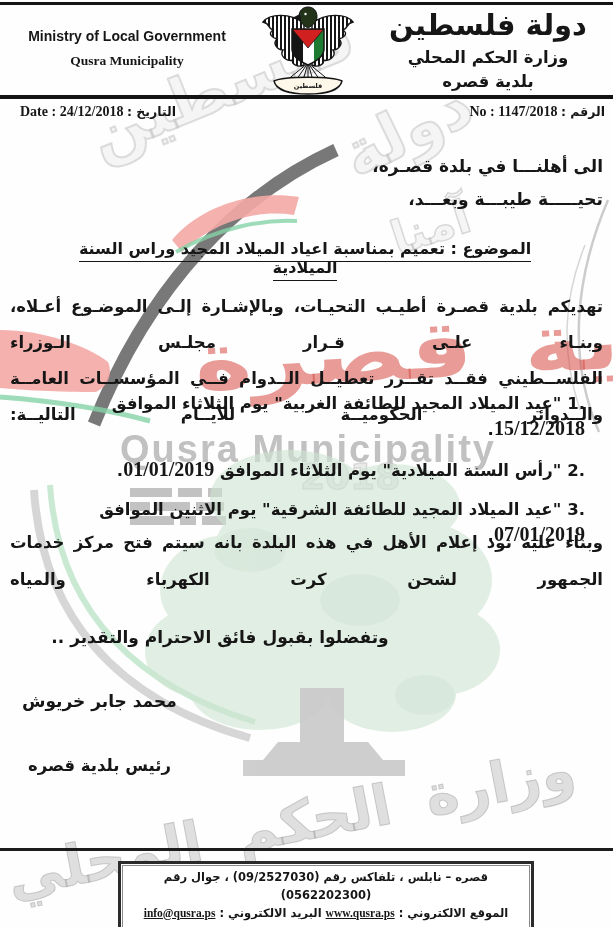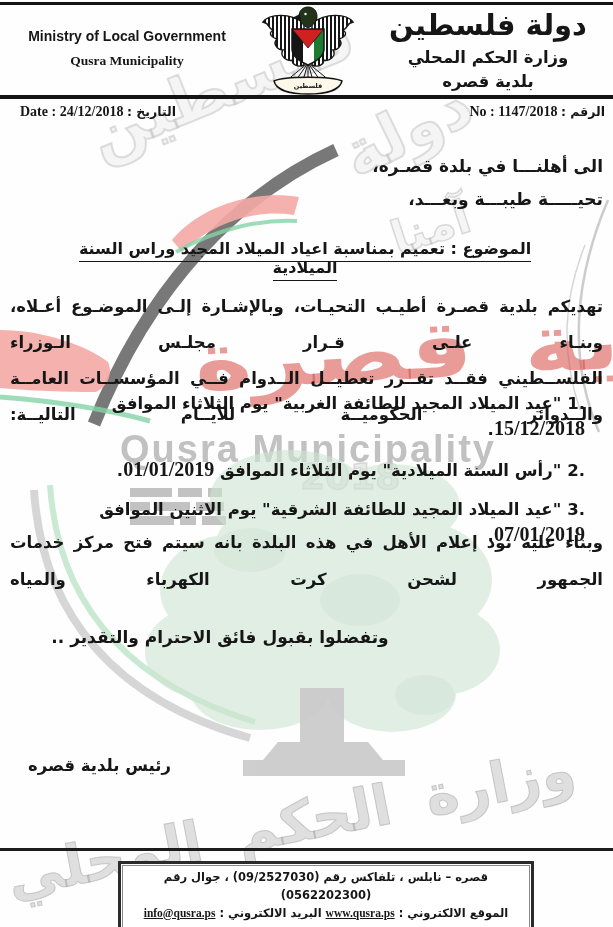--- a/index.html
+++ b/index.html
@@ -244,20 +244,21 @@
         <span class="num">3.</span><span>"عيد الميلاد المجيد للطائفة الشرقية" يوم الاثنين الموافق </span><span class="dt">07/01/2019</span><span>.</span>
       </div>
     </div>
 
     <div class="ar-t para2">
       <div class="just">وبناء عليه نود إعلام الأهل في هذه البلدة بانه سيتم فتح مركز خدمات الجمهور لشحن كرت الكهرباء والمياه</div>
     </div>
 
     <div class="ar-t closing">وتفضلوا بقبول فائق الاحترام والتقدير ..</div>
 
+    <div class="ar-t sig-name">محمد جابر خريوش</div>
     <div class="ar-t sig-title">رئيس بلدية قصره</div>
 
     <div class="f-rule"></div>
 
     <div class="f-box">
       <div class="f-box-in">
         <div class="f-ar">قصره – نابلس ، تلفاكس رقم (09/2527030) ، جوال رقم (0562202300)</div>
         <div class="f-ar">
           <span>الموقع الالكتروني :</span>
           <span class="lnk">www.qusra.ps</span>

